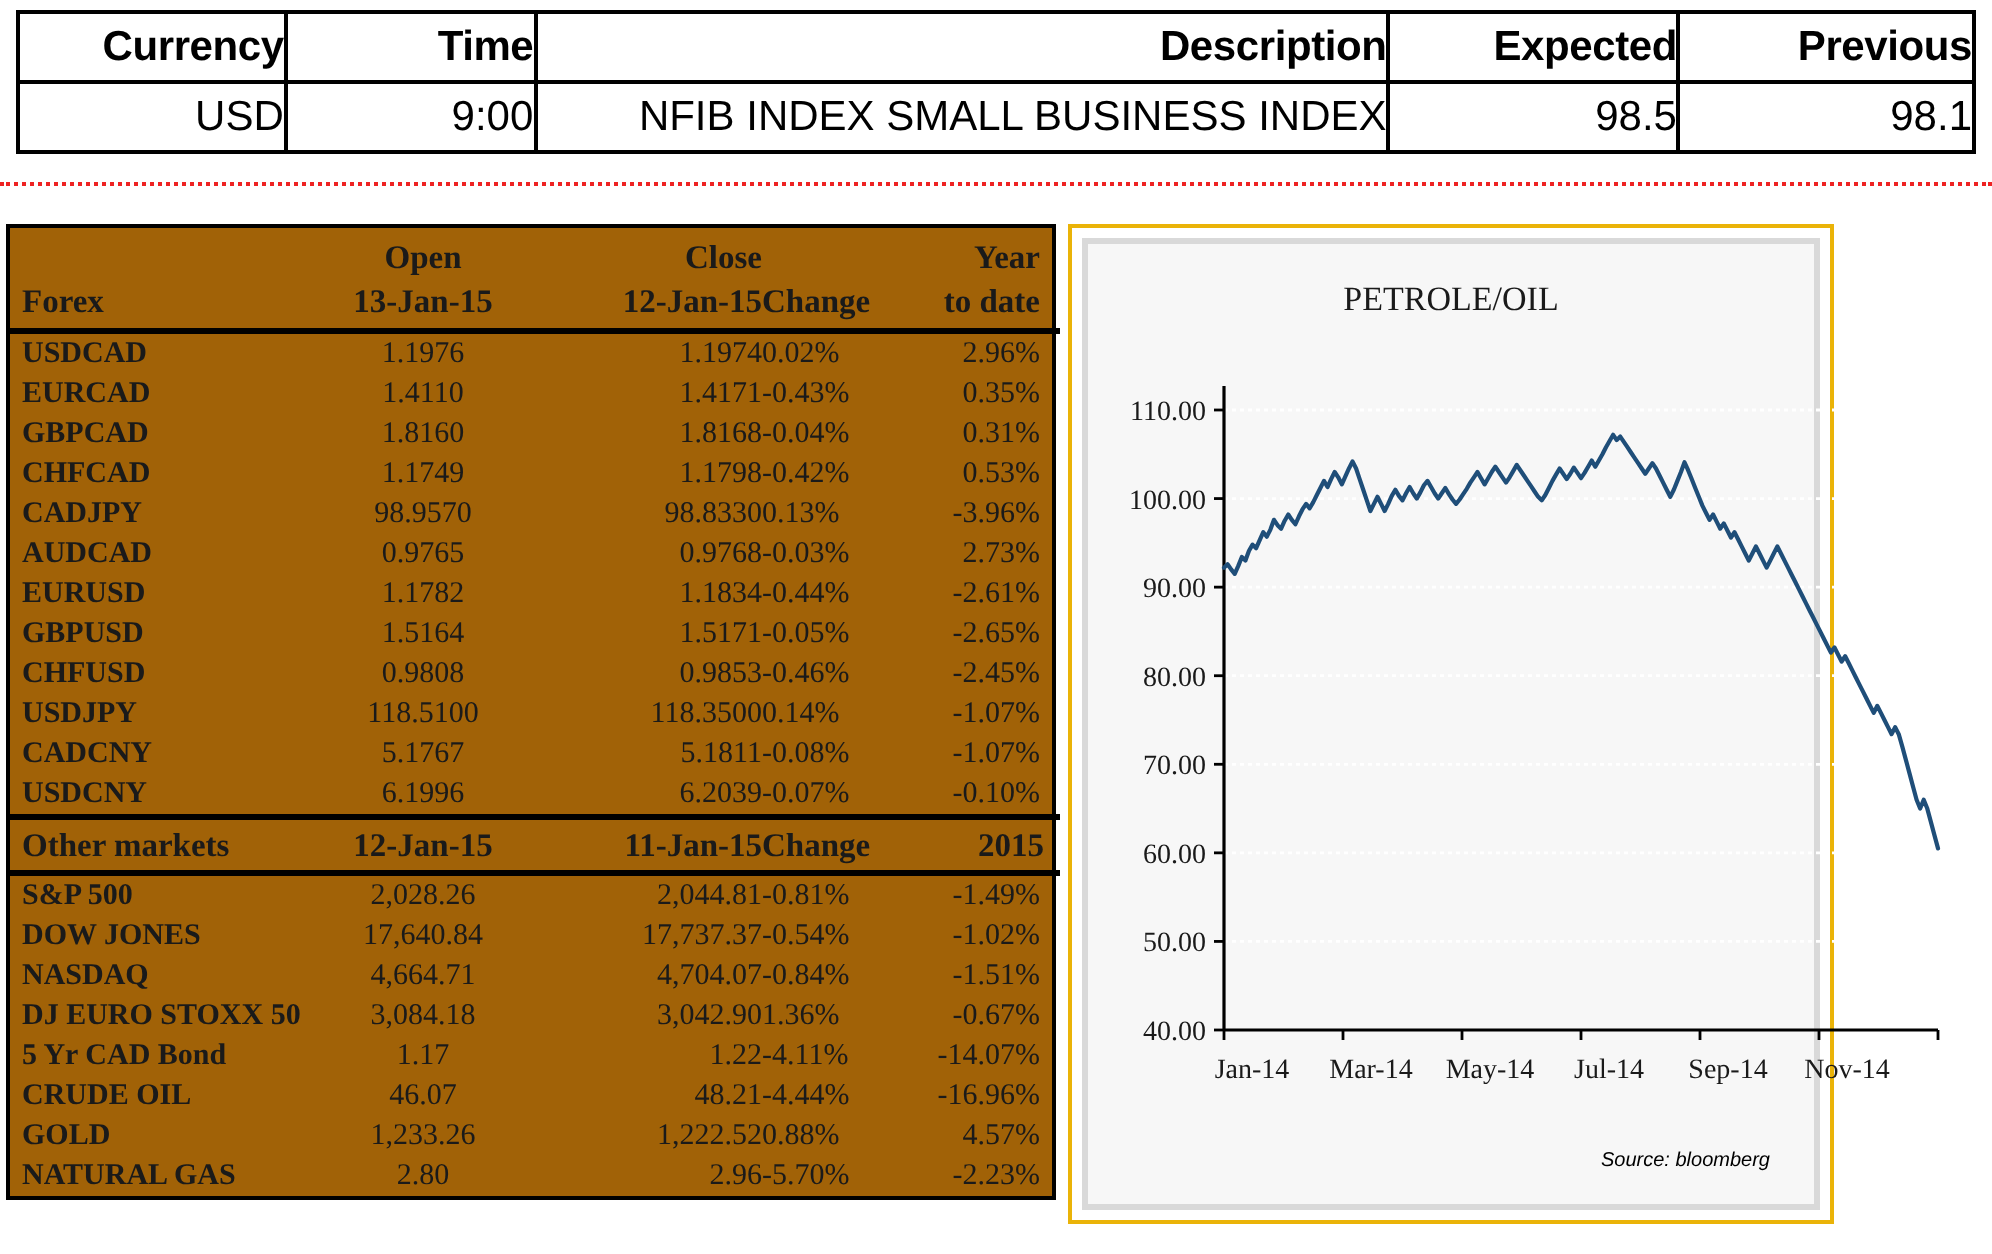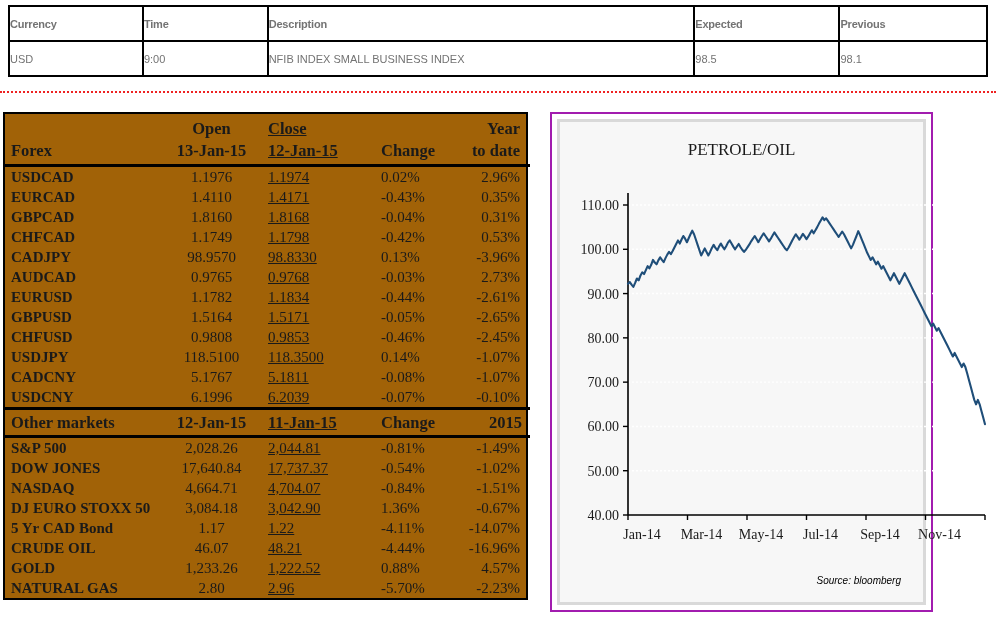--- a/index.html
+++ b/index.html
@@ -24,26 +24,26 @@
   }
   table.calendar {
     border-collapse: collapse;
     width: 980px;
     table-layout: fixed;
     font-family: "Liberation Sans", "DejaVu Sans", sans-serif;
   }
   table.calendar th,
   table.calendar td {
     border: 2px solid #000000;
-    text-align: left;
-    color: #737373;
+    text-align: right;
+    color: #000000;
     padding: 0;
     height: 33px;
     vertical-align: middle;
-    font-size: 11px;
+    font-size: 21px;
   }
   table.calendar th {
     font-weight: bold;
     letter-spacing: -0.2px;
   }
   table.calendar td {
     font-weight: normal;
   }
   .col-cur { width: 118px; }
   .col-time { width: 110px; }
@@ -80,21 +80,21 @@
   table.market td, table.market th {
     padding: 0;
     font-size: 15px;
     color: #1a1a1a;
     height: 20px;
     line-height: 20px;
     vertical-align: middle;
   }
   .m-name  { width: 150px; text-align: left;  padding-left: 6px !important; font-weight: bold; }
   .m-open  { width: 113px; text-align: center; }
-  .m-close { width: 113px; text-align: left; text-decoration: underline; }
+  .m-close { width: 113px; text-align: right; }
   .m-chg   { width: 78px;  padding-right: 10px !important; }
   .m-ytd   { width: 71px;  text-align: right; padding-right: 10px !important; }
 
   tr.hdr td {
     font-weight: bold;
     font-size: 16.5px;
     height: 22px;
     line-height: 22px;
   }
   tr.hdr-top td { padding-top: 4px; }
@@ -109,25 +109,25 @@
   }
   tr.section-hdr .m-chg,
   tr.section-hdr .m-ytd { padding-right: 8px !important; }
 
   .pos { color: #4f9a8c; }
   .neg { color: #ff2d2d; }
 
   
   #chart-panel {
     position: absolute;
-    left: 550px;
+    left: 534px;
     top: 112px;
     width: 383px;
     height: 500px;
-    border: 2px solid #a21caf;
+    border: 2px solid #eab308;
     box-sizing: border-box;
     background: #ffffff;
   }
   #chart-inner-frame {
     position: absolute;
     left: 5px;
     top: 5px;
     right: 5px;
     bottom: 5px;
     border: 3px solid #d9d9d9;

